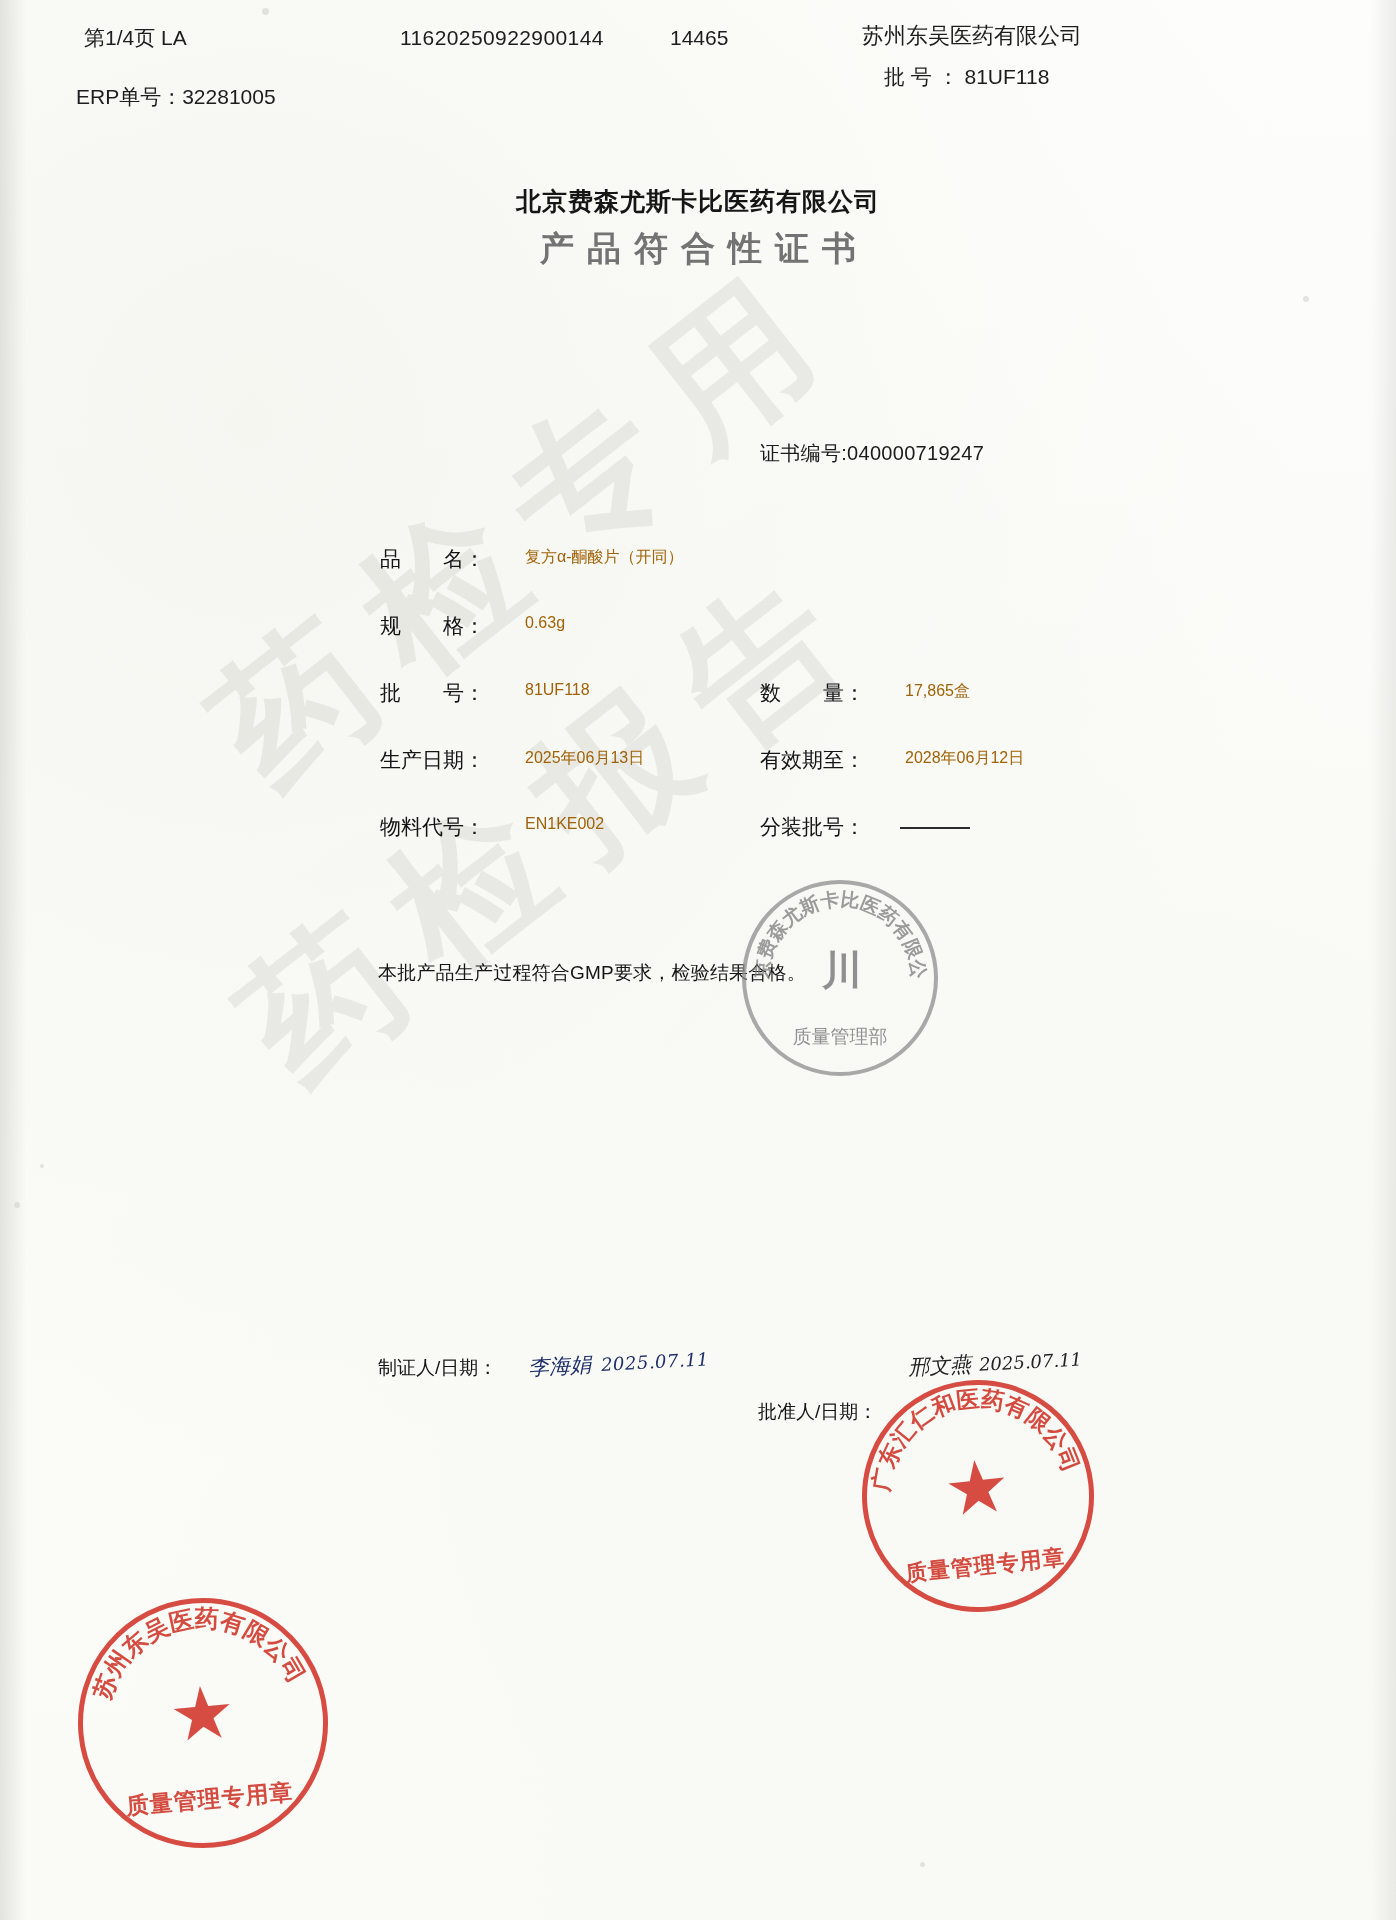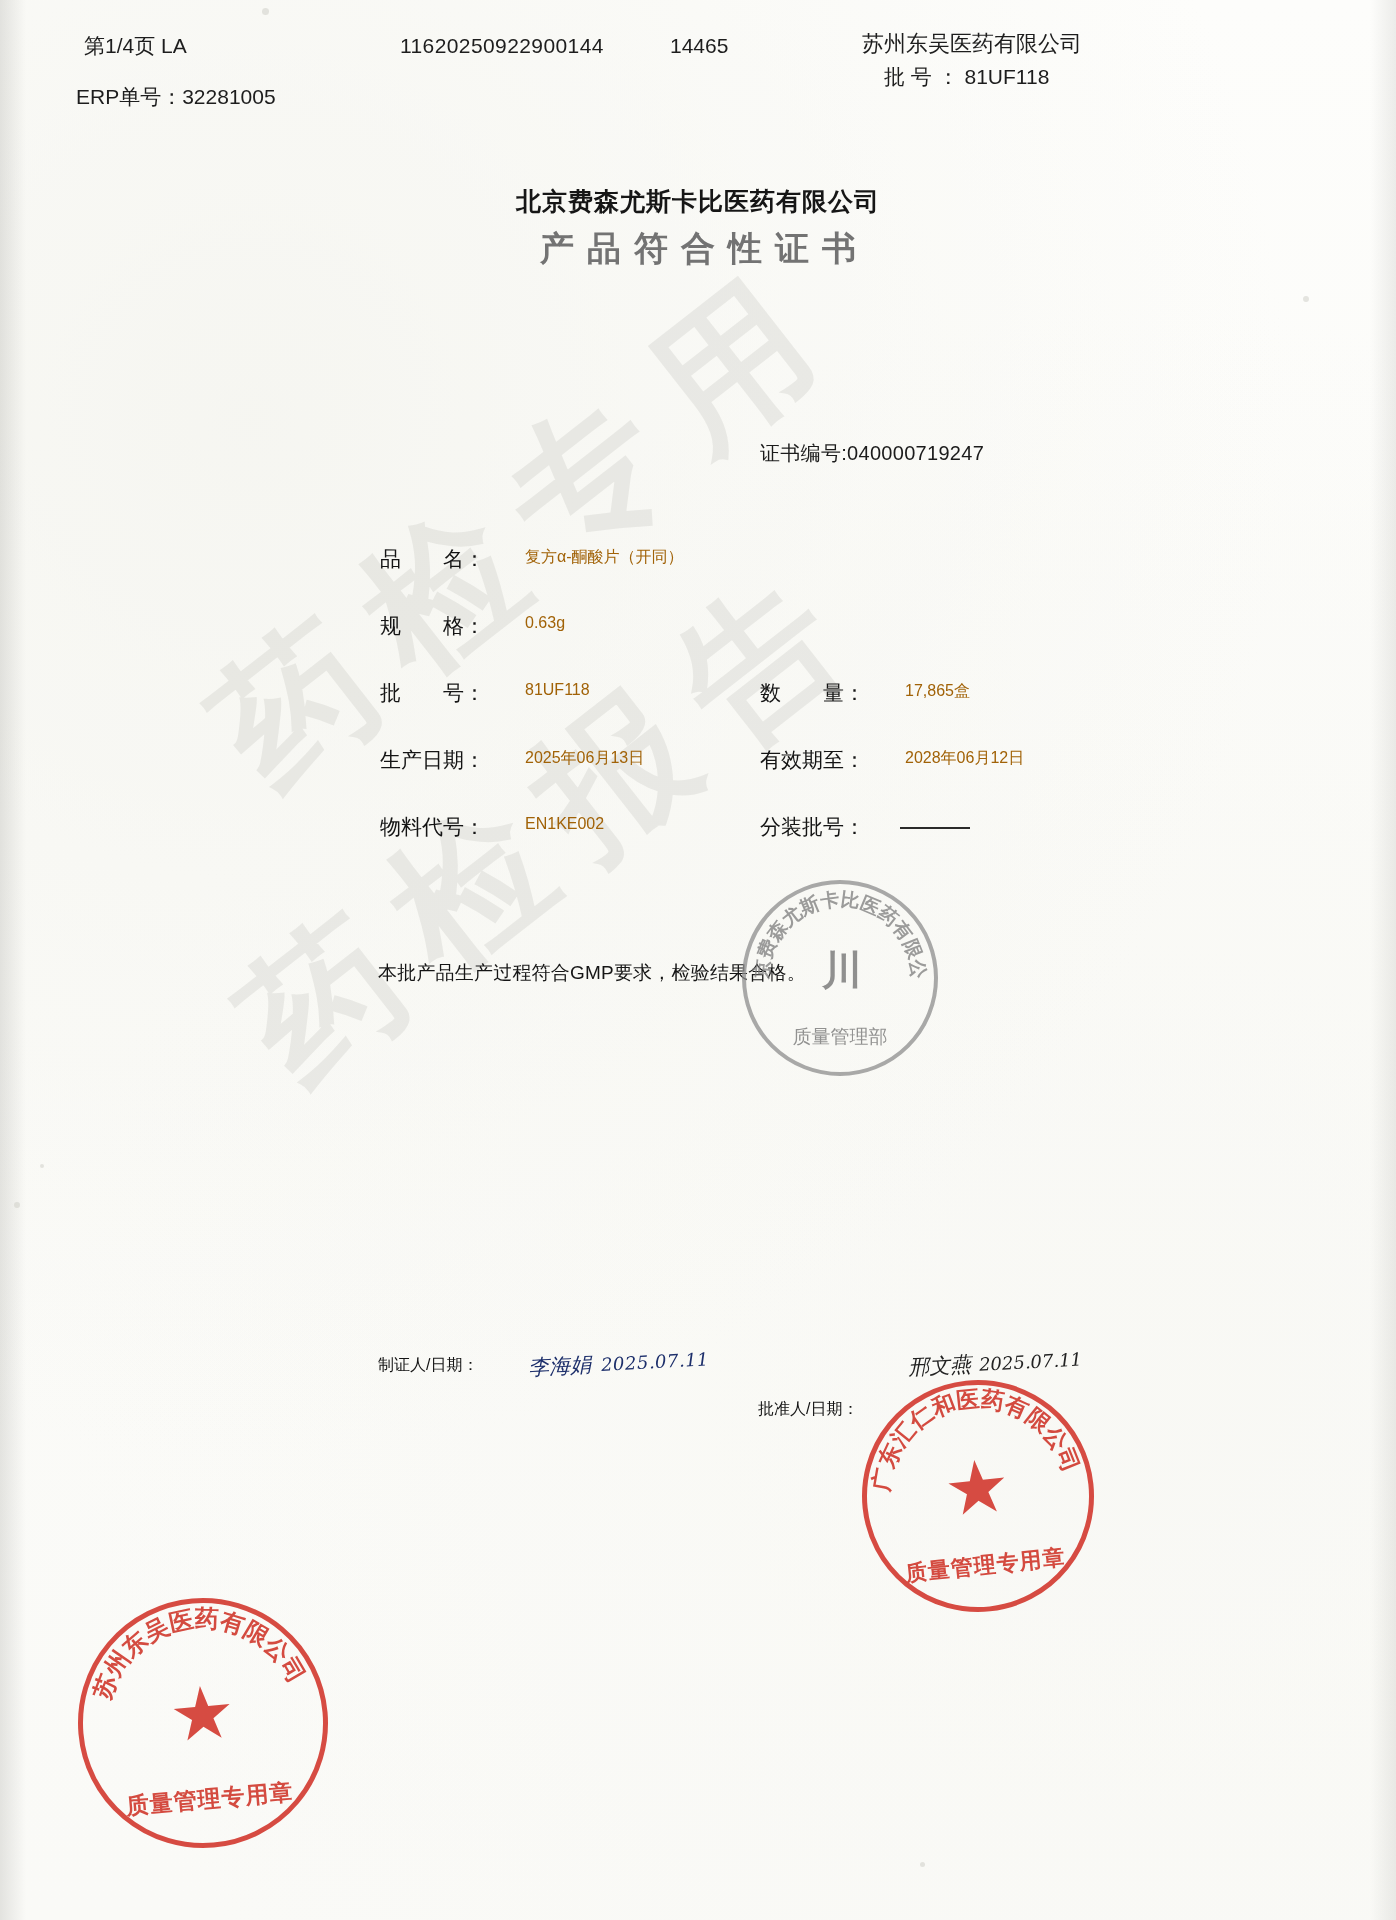--- a/index.html
+++ b/index.html
@@ -44,21 +44,21 @@
   
   .hdr {
     position: absolute;
     top: 14px;
     left: 0;
     right: 0;
     height: 92px;
   }
   .hdr-row1 {
     position: absolute;
-    top: 16px;
+    top: 8px;
     left: 0;
     right: 0;
     height: 34px;
   }
   .hdr-row2 {
     position: absolute;
     top: 47px;
     left: 0;
     right: 0;
     height: 34px;
@@ -163,21 +163,21 @@
   
   .sigrow {
     position: absolute;
     top: 1355px;
     left: 378px;
     right: 120px;
     height: 48px;
   }
   .sig-label {
     position: absolute;
-    font-size: 16px;
+    font-size: 19px;
     color: #141414;
     white-space: nowrap;
   }
   .sig-label.left { left: 0; top: 0; }
   .sig-label.right { left: 380px; top: 0; margin-top: 44px; }
   .handwriting {
     position: absolute;
     font-family: "DejaVu Serif", serif;
     font-style: italic;
     font-size: 21px;

